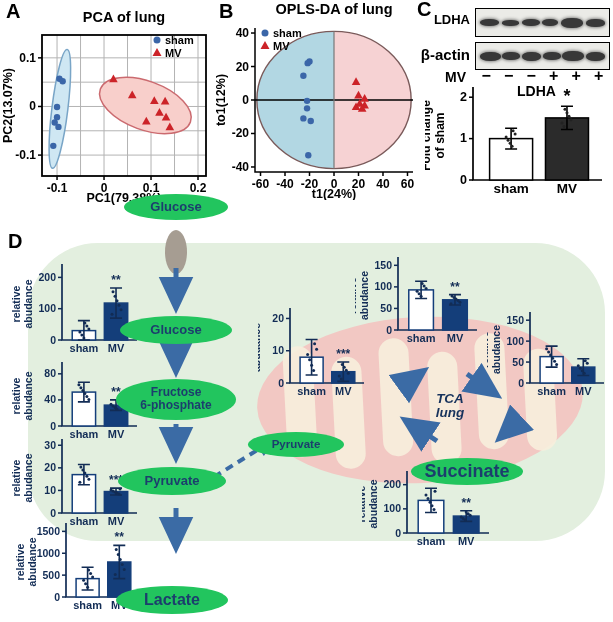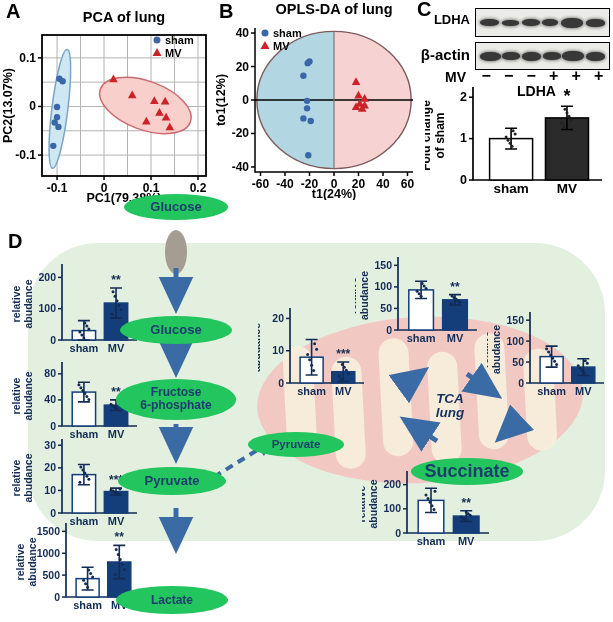--- a/index.html
+++ b/index.html
@@ -493,20 +493,20 @@
         <text x="3" y="44" fill="#122c55" font-size="10.5px" font-weight="700" text-anchor="middle" transform="rotate(-90 3 44)">relative</text>
         <text x="15" y="44" fill="#122c55" font-size="10.5px" font-weight="700" text-anchor="middle" transform="rotate(-90 15 44)">abudance</text>
       </svg></div>
     <div class="node" style="left: 124px; top: 194px; width: 104px; height: 26px; font-size: 13px;">Glucose</div>
     <div class="node" style="left: 120px; top: 316px; width: 112px; height: 28px; font-size: 13px;">Glucose</div>
     <div class="node" style="left: 116px; top: 378.5px; width: 120px; height: 41px; font-size: 12px;">
       <span>Fructose</span>
       <span>6-phosphate</span>
     </div>
     <div class="node" style="left: 118px; top: 467px; width: 108px; height: 28px; font-size: 13px;">Pyruvate</div>
-    <div class="node" style="left: 116px; top: 586px; width: 112px; height: 28px; font-size: 12px;">Lactate</div>
+    <div class="node" style="left: 116px; top: 586px; width: 112px; height: 28px; font-size: 16px;">Lactate</div>
     <div class="node" style="left: 248px; top: 431.5px; width: 96px; height: 25px; font-size: 11.5px;">Pyruvate</div>
     <div class="node" style="left: 411px; top: 458px; width: 112px; height: 27px; font-size: 18px;">Succinate</div>
     <div class="tcalabel" style="left: 427px; top: 392px; width: 46px; font-size: 13.5px; font-style: italic;">
       <div>TCA</div>
       <div>lung</div>
     </div>
   </div>
 
 </body></html>

